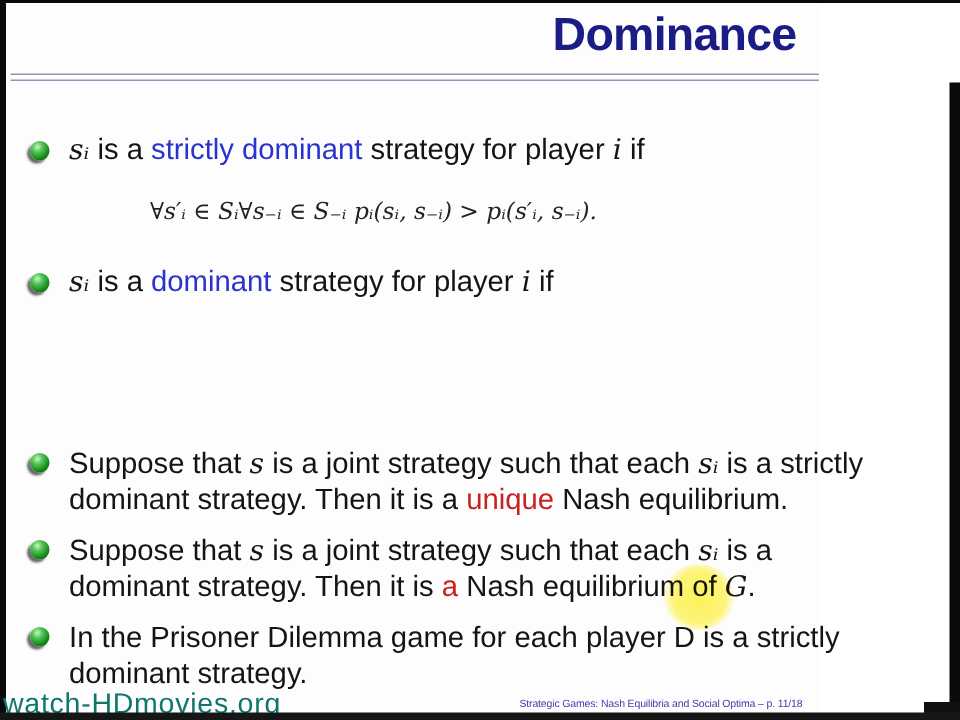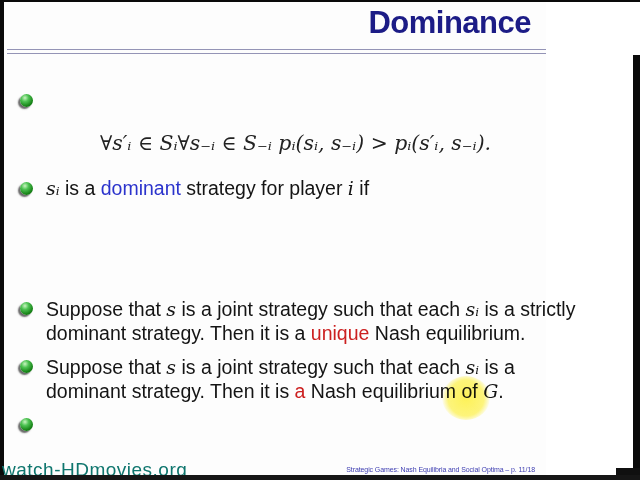--- a/index.html
+++ b/index.html
@@ -18,21 +18,21 @@
   
   .title{position:absolute;top:5px;right:15px;margin:0;
          font-size:31px;font-weight:bold;color:#1c1c86;letter-spacing:-0.5px;}
   .title-rule{position:absolute;left:7px;right:0;top:49px;height:3px;
               border-top:1px solid #9494b6;border-bottom:1px solid #9494b6;}
 
   
   .line{position:absolute;left:46px;font-size:19.5px;color:#141414;
         line-height:24px;white-space:nowrap;}
   .wrap{white-space:normal;width:578px;}
-  .formula{position:absolute;left:100px;font-size:21px;color:#222;
+  .formula{position:absolute;left:100px;font-size:16px;color:#222;
            font-family:"DejaVu Serif",serif;font-style:italic;white-space:nowrap;}
 
   .seg-p{font-family:"Liberation Sans",sans-serif;}
   .seg-m{font-family:"DejaVu Serif",serif;font-style:italic;font-size:0.97em;}
   .seg-b{color:#2b33cc;}
   .seg-r{color:#cc2020;}
 
   
   .ball{position:absolute;left:20px;width:13px;height:13px;border-radius:50%;
         background:radial-gradient(circle at 38% 30%, #c9f5c1 0%, #4ec353 30%, #168216 68%, #0a5c0a 100%);
@@ -59,33 +59,35 @@
 
   <div class="edge edge-top"></div>
   <div class="edge edge-left"></div>
   <div class="edge edge-right"></div>
   <div class="edge corner-block"></div>
 
   <h1 class="title">Dominance</h1>
   <div class="title-rule"></div>
 
   <span class="ball" style="top:94px;"></span>
+  <div class="line" style="top:88px;"><span class="seg-m">sᵢ</span><span class="seg-p"> is a </span><span class="seg-b">strictly dominant</span><span class="seg-p"> strategy for player </span><span class="seg-m">i</span><span class="seg-p"> if</span></div>
   <div class="formula" style="top:131px;"><span class="seg-m">∀s′ᵢ ∈ Sᵢ∀s₋ᵢ ∈ S₋ᵢ pᵢ(sᵢ, s₋ᵢ) &gt; pᵢ(s′ᵢ, s₋ᵢ).</span></div>
 
   <span class="ball" style="top:182px;"></span>
   <div class="line" style="top:176px;text-align:center;"><span class="seg-m">sᵢ</span><span class="seg-p"> is a </span><span class="seg-b">dominant</span><span class="seg-p"> strategy for player </span><span class="seg-m">i</span><span class="seg-p"> if</span></div>
 
 
   <span class="ball" style="top:302px;"></span>
   <div class="line wrap" style="top:297px;"><span class="seg-p">Suppose that </span><span class="seg-m">s</span><span class="seg-p"> is a joint strategy such that each </span><span class="seg-m">sᵢ</span><span class="seg-p"> is a strictly dominant strategy. Then it is a </span><span class="seg-r">unique</span><span class="seg-p"> Nash equilibrium.</span></div>
 
   <span class="ball" style="top:360px;"></span>
   <div class="line wrap" style="top:355px;width:540px;"><span class="seg-p">Suppose that </span><span class="seg-m">s</span><span class="seg-p"> is a joint strategy such that each </span><span class="seg-m">sᵢ</span><span class="seg-p"> is a dominant strategy. Then it is </span><span class="seg-r">a</span><span class="seg-p"> Nash equilibrium of </span><span class="seg-m">G</span><span class="seg-p">.</span></div>
 
   <span class="ball" style="top:418px;"></span>
+  <div class="line wrap" style="top:413px;"><span class="seg-p">In the Prisoner Dilemma game for each player D is a strictly dominant strategy.</span></div>
 
   <div class="highlight"></div>
 
   <div class="watermark">watch-HDmovies.org</div>
   <div class="credit">Strategic Games: Nash Equilibria and Social Optima – p. 11/18</div>
 
   <div class="edge edge-bottom"></div>
 </div>
 
 </body></html>

